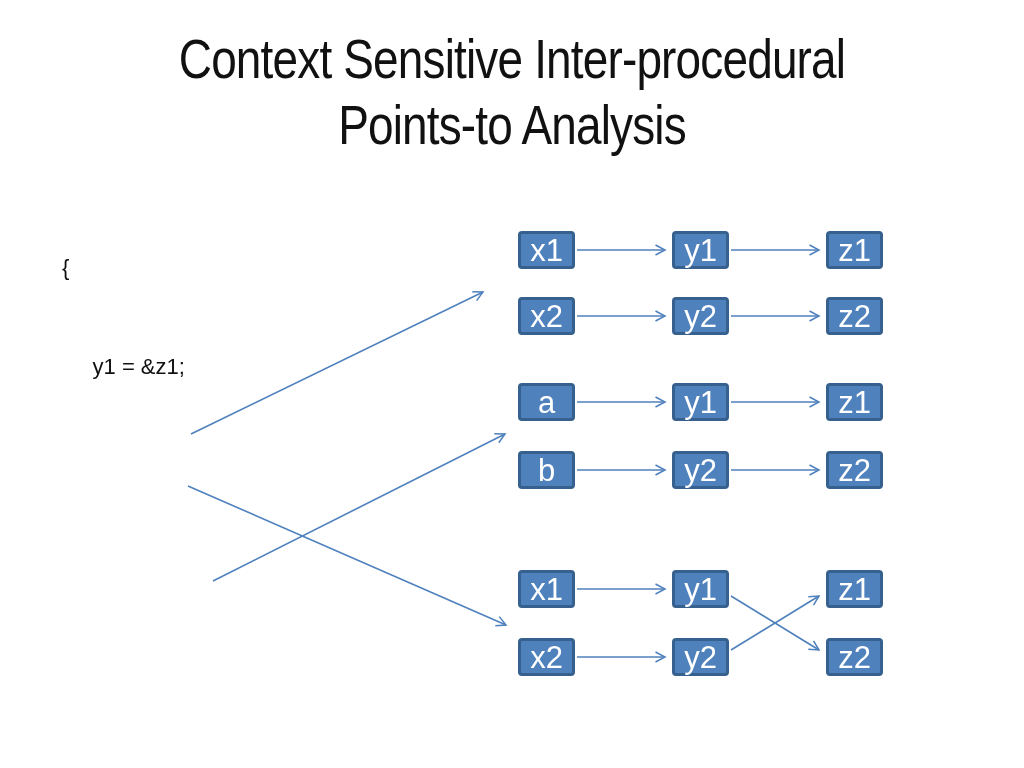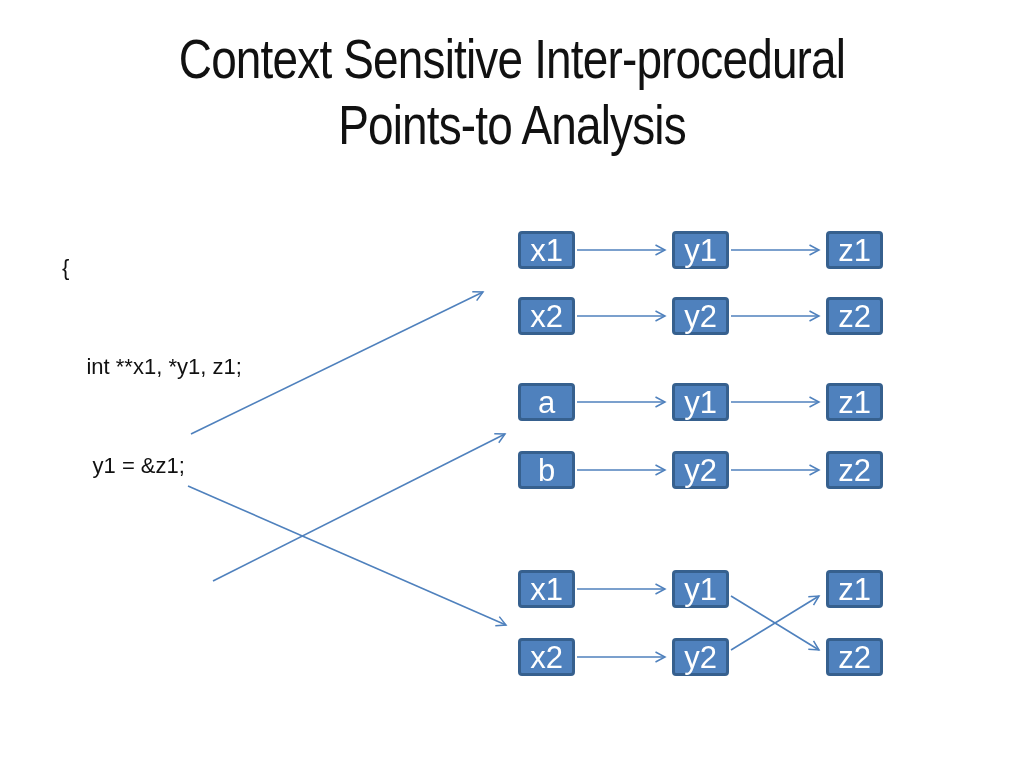--- a/index.html
+++ b/index.html
@@ -45,21 +45,20 @@
 </style>
 </head>
 <body>
 
 <div class="slide">
 
   <h1 class="title"><span>Context Sensitive Inter-procedural</span><br><span>Points-to Analysis</span></h1>
 
   <div class="code">
     <div class="code-line">{</div>
-    <div class="code-line">    int **x1, *y1, z1;</div>
     <div class="code-line">     y1 = &amp;z1;</div>
     
     
     
     
     
     
     
     
     

